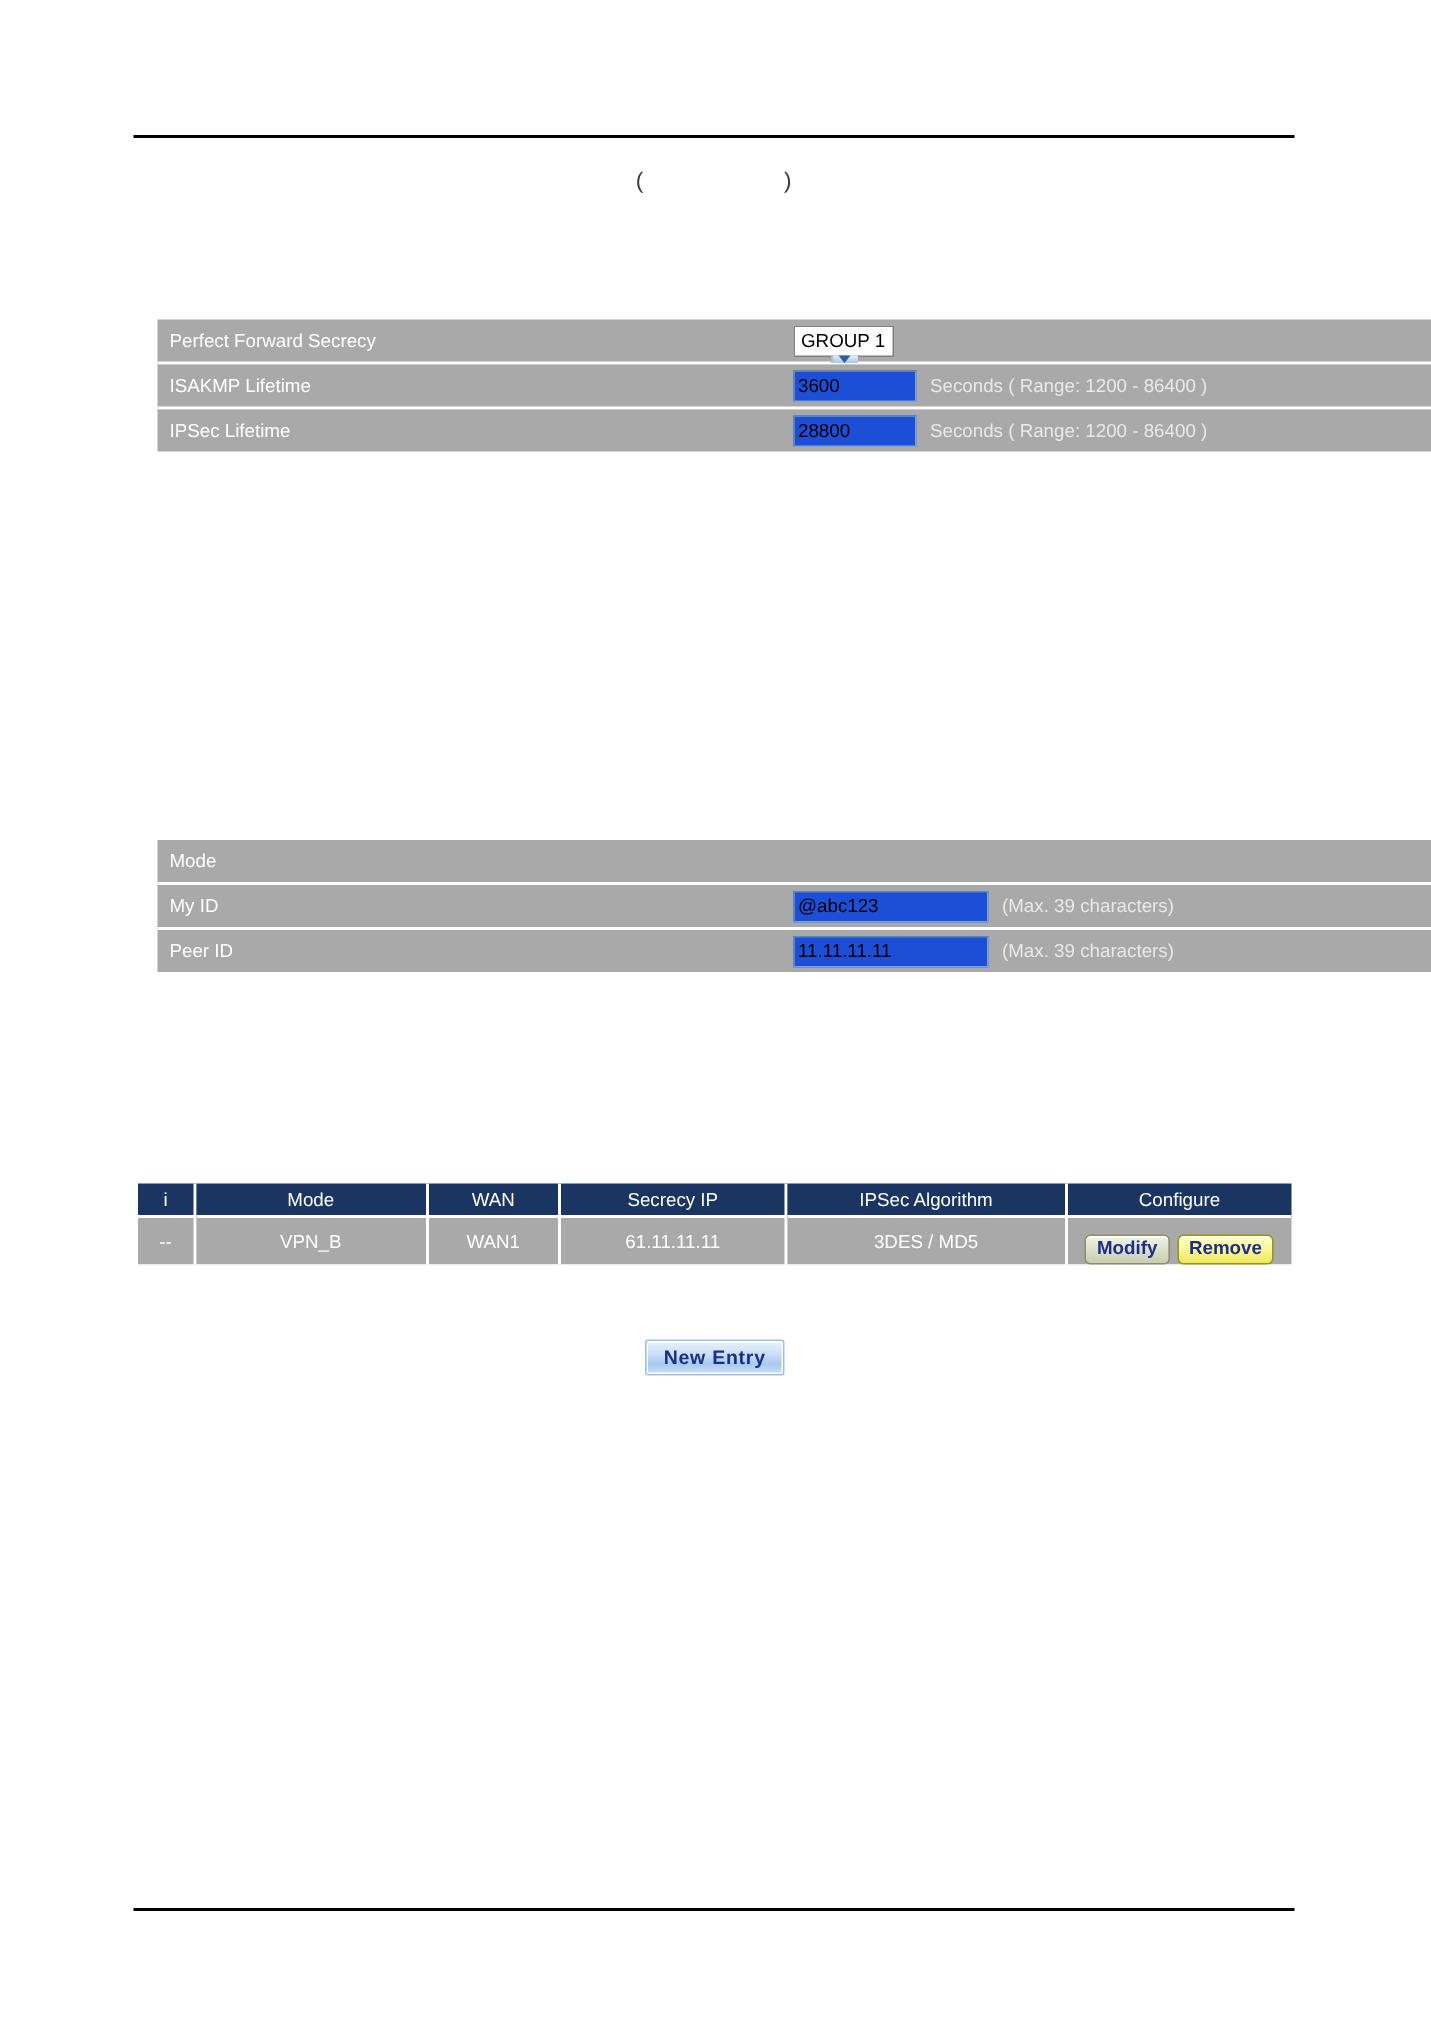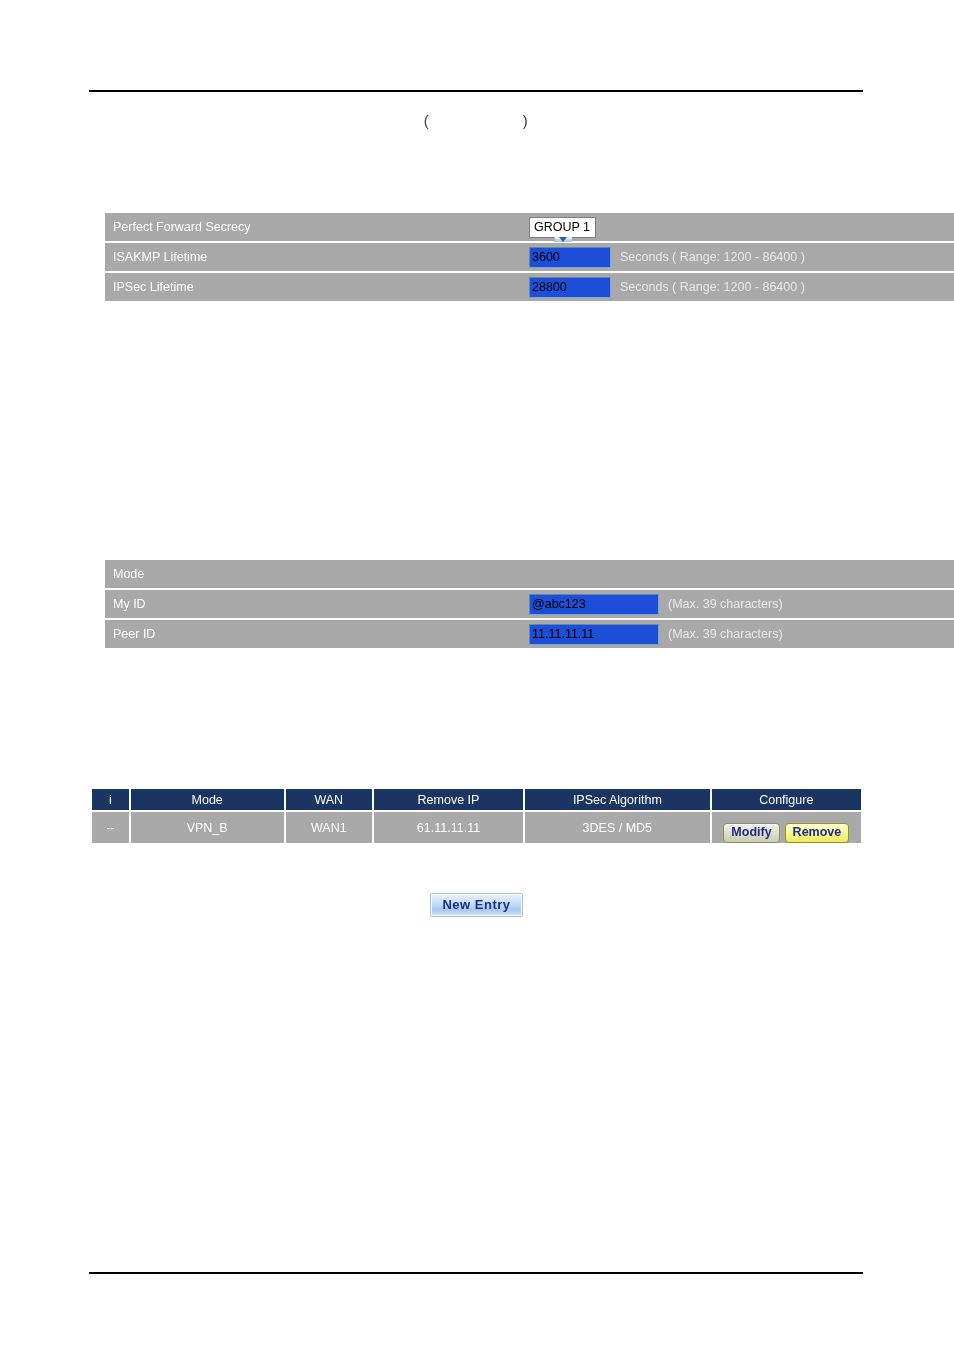--- a/index.html
+++ b/index.html
@@ -346,21 +346,21 @@
 
   </div>
 
   <div class="list-wrap" style="top:789px;">
     <table class="list-table">
       <thead>
         <tr>
           <th class="col-i">i</th>
           <th class="col-name">Mode</th>
           <th class="col-wan">WAN</th>
-          <th class="col-gw">Remove IP</th>
+          <th class="col-gw">Secrecy IP</th>
           <th class="col-alg">IPSec Algorithm</th>
           <th class="col-cfg">Configure</th>
         </tr>
       </thead>
       <tbody>
         <tr>
           <td class="col-i">--</td>
           <td class="col-name">VPN_B</td>
           <td class="col-wan">WAN1</td>
           <td class="col-gw">61.11.11.11</td>

